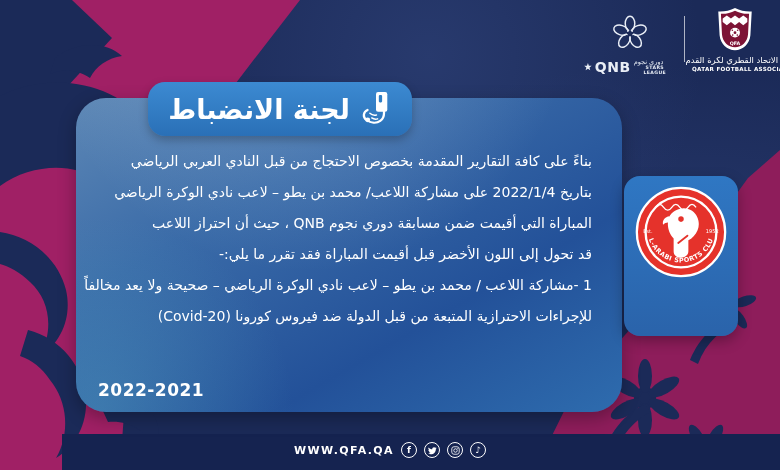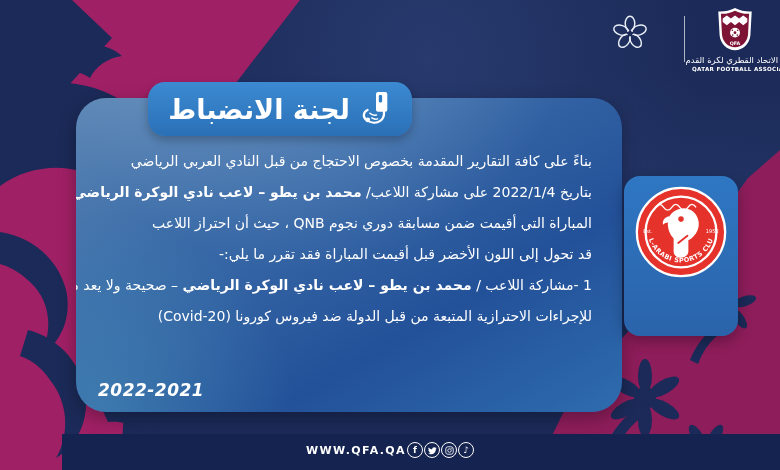--- a/index.html
+++ b/index.html
@@ -41,34 +41,34 @@
     background:
       radial-gradient(circle at 42% -30%, rgba(200,225,245,0.28), rgba(200,225,245,0) 52%),
       radial-gradient(circle at 4% 100%, rgba(90,175,200,0.35), rgba(90,175,200,0) 32%),
       linear-gradient(150deg,#5d87b5 0%,#3a6ba8 32%,#235199 68%,#2e6cae 100%);
     box-shadow:0 6px 18px rgba(0,0,0,0.30);
     padding-left:40px;
   }
   .statement { direction:rtl; text-align:right; color:#fff; padding:48px 30px 0 18px;
     font-size:14px; line-height:31px; }
   .statement p { white-space:nowrap; }
-  .statement b { font-weight:bold; }
-  .season { position:absolute; left:22px; bottom:12px; color:#fff; font-style:italic; font-weight:600; font-size:17px; letter-spacing:0.5px; }
+  .statement b { font-weight:normal; }
+  .season { position:absolute; left:22px; bottom:12px; color:#fff; font-weight:600; font-size:17px; letter-spacing:0.5px; }
 
   
   .club-panel {
     position:absolute; left:624px; top:176px; width:114px; height:160px; border-radius:16px;
     background:linear-gradient(180deg,#2f77c3,#2a63aa);
     box-shadow:0 5px 14px rgba(0,0,0,0.3); text-align:center;
   }
   .club-crest { display:block; margin:10px auto 0; }
   .club-name { margin-top:10px; color:#fff; font-size:16px; font-weight:bold; direction:rtl; }
 
   
-  .footer-content { position:absolute; left:0; right:0; top:442px; display:flex; align-items:center; justify-content:center; gap:1px; }
+  .footer-content { position:absolute; left:0; right:0; top:442px; display:flex; align-items:center; justify-content:center; gap:7px; }
   .website { color:#fff; font-size:11px; font-weight:bold; letter-spacing:1.4px; }
   .soc { width:16px; height:16px; border:1.2px solid #fff; border-radius:50%;
     display:flex; align-items:center; justify-content:center; color:#fff; }
   .soc .glyph { font-size:9px; font-weight:bold; line-height:1; }
 </style>
 </head>
 <body>
 
 <div class="canvas">
 
@@ -125,20 +125,30 @@
     <svg class="emblem" width="44" height="44" viewBox="0 0 60 60">
       <g stroke="#e9eef6" stroke-width="2" fill="none">
         <ellipse cx="30" cy="13" rx="6.5" ry="10"></ellipse>
         <ellipse cx="30" cy="13" rx="6.5" ry="10" transform="rotate(72 30 26)"></ellipse>
         <ellipse cx="30" cy="13" rx="6.5" ry="10" transform="rotate(144 30 26)"></ellipse>
         <ellipse cx="30" cy="13" rx="6.5" ry="10" transform="rotate(216 30 26)"></ellipse>
         <ellipse cx="30" cy="13" rx="6.5" ry="10" transform="rotate(288 30 26)"></ellipse>
       </g>
       <path transform="translate(30,27) scale(0.75)" fill="#1b2a58" d="M0,-10 L2.47,-3.4 L9.51,-3.09 L3.99,1.3 L5.88,8.09 L0,4.2 L-5.88,8.09 L-3.99,1.3 L-9.51,-3.09 L-2.47,-3.4 Z"></path>
     </svg>
+    <div class="qnb-row">
+      <svg width="8" height="8" viewBox="-10 -10 20 20">
+        <path fill="#e9eef6" d="M0,-10 L2.47,-3.4 L9.51,-3.09 L3.99,1.3 L5.88,8.09 L0,4.2 L-5.88,8.09 L-3.99,1.3 L-9.51,-3.09 L-2.47,-3.4 Z"></path>
+      </svg>
+      <span class="qnb-name">QNB</span>
+      <span class="qnb-col">
+        <span class="qnb-ar">دوري نجوم</span>
+        <span class="qnb-en">STARS LEAGUE</span>
+      </span>
+    </div>
   </div>
 
   <div class="brand-sep"></div>
 
   <div class="brand-qfa">
     <svg width="44" height="48" viewBox="0 0 50 54" style="display:block;margin:0 auto;">
       <path d="M25 2 C31 5 38 6.5 44 6 L42.5 33 C41.5 43 34 50 25 50 C16 50 8.5 43 7.5 33 L6 6 C12 6.5 19 5 25 2 Z" fill="#fff"></path>
       <path d="M25 5 C30 7.5 36 9 41 8.5 L39.8 32 C39 40.5 32.7 46.5 25 46.5 C17.3 46.5 11 40.5 10.2 32 L9 8.5 C14 9 20 7.5 25 5 Z" fill="#7d1335"></path>
       <path d="M11 14 l4.7 -3.5 4.7 3.5 4.6 -3.5 4.7 3.5 4.7 -3.5 4.6 3.5 v4 l-4.6 3.5 -4.7 -3.5 -4.7 3.5 -4.6 -3.5 -4.7 3.5 -4.7 -3.5 z" fill="#fff"></path>
       <circle cx="25" cy="30" r="5.6" fill="#fff"></circle>

